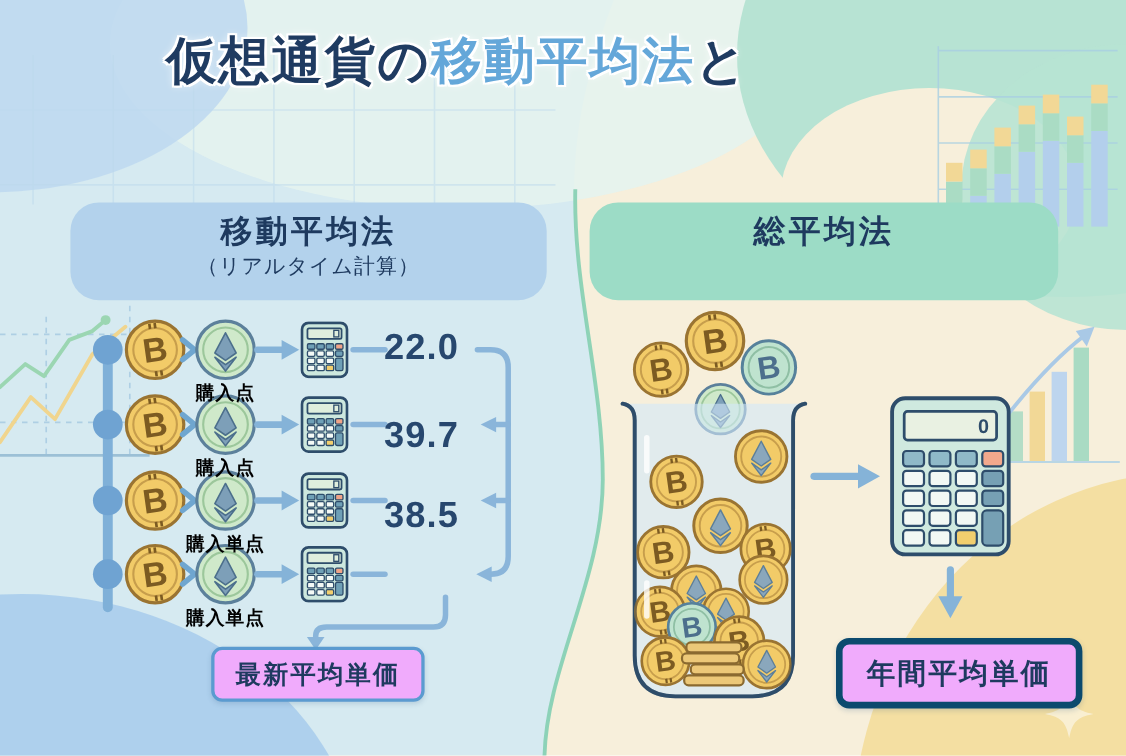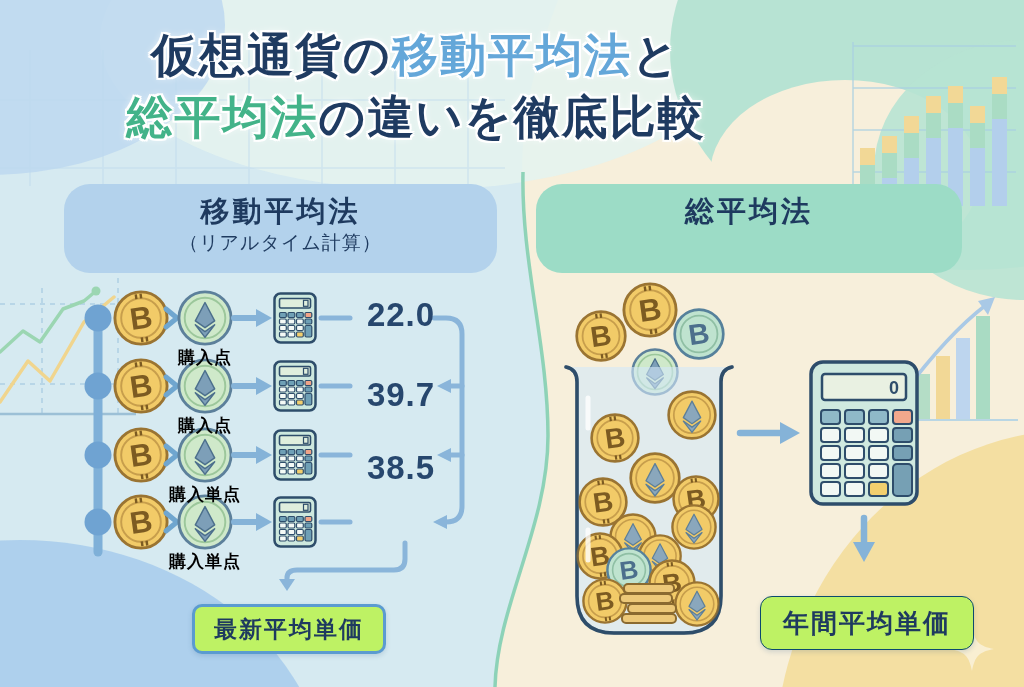--- a/index.html
+++ b/index.html
@@ -16,28 +16,28 @@
   .hl-green{color:#43b389;}
   
   .pill{border-radius:26px;text-align:center;color:#1e3a5f;padding-top:8px;z-index:4;}
   .pill .t{font-size:29px;font-weight:800;line-height:38px;letter-spacing:3px;}
   .pill .s{font-size:19px;font-weight:400;line-height:25px;letter-spacing:1px;}
   .pill-blue{background:#b3d2ec;left:64px;top:184px;width:433px;height:81px;}
   .pill-green{background:#9cdcc6;left:536px;top:184px;width:426px;height:81px;}
   
   .coin-label{left:135px;width:140px;text-align:center;z-index:6;
               font-size:17px;font-weight:800;color:#000000;letter-spacing:1px;}
-  .value{left:349px;width:104px;text-align:center;z-index:6;
+  .value{left:349px;width:104px;text-align:left;z-index:6;
          font-size:33px;font-weight:800;color:#27476e;letter-spacing:1px;}
   
-  .result-box{background:#bef264;text-align:center;color:#1e3a5f;font-weight:800;z-index:6;
-              box-shadow:0 2px 5px rgba(60,100,140,.20);letter-spacing:2px;margin-top:16px;}
+  .result-box{background:#f0abfc;text-align:center;color:#1e3a5f;font-weight:800;z-index:6;
+              box-shadow:0 2px 5px rgba(60,100,140,.20);letter-spacing:2px;}
   .result-left{left:192px;top:588px;width:188px;height:44px;border:3px solid #5b9bd0;
                border-radius:10px;font-size:23px;line-height:44px;}
-  .result-right{left:760px;top:580px;width:212px;height:52px;border:1px solid #0c4a6e;
+  .result-right{left:760px;top:580px;width:212px;height:52px;border:6px solid #0c4a6e;
                 border-radius:12px;font-size:26px;line-height:52px;}
 </style>
 </head>
 <body>
 
 <div class="canvas">
 
   <svg class="layer" width="1024" height="687" viewBox="0 0 1024 687" aria-hidden="true">
 
     <path d="M0 0 H558 C535 60 522 115 522 175 C522 268 548 350 548 438 C548 528 498 608 496 687 H0 Z" fill="#d6eaf1"></path>
@@ -318,21 +318,20 @@
     </g>
 
     <g>
       <line x1="864" y1="518" x2="864" y2="544" stroke="#85b3d8" stroke-width="6.5" stroke-linecap="round"></line>
       <path d="M864 562 L853 542 L875 542 Z" fill="#85b3d8"></path>
     </g>
   </svg>
 
   <div class="abs page-title">
     <div class="halo"><span>仮想通貨の</span><span class="hl-blue">移動平均法</span><span>と</span></div>
-    <div class="halo"><span class="hl-green">総平均法</span><span>の違いを徹底比較</span></div>
   </div>
 
   <div class="abs pill pill-blue">
     <div class="t">移動平均法</div>
     <div class="s">（リアルタイム計算）</div>
   </div>
   <div class="abs pill pill-green">
     <div class="t">総平均法</div>
   </div>
 

